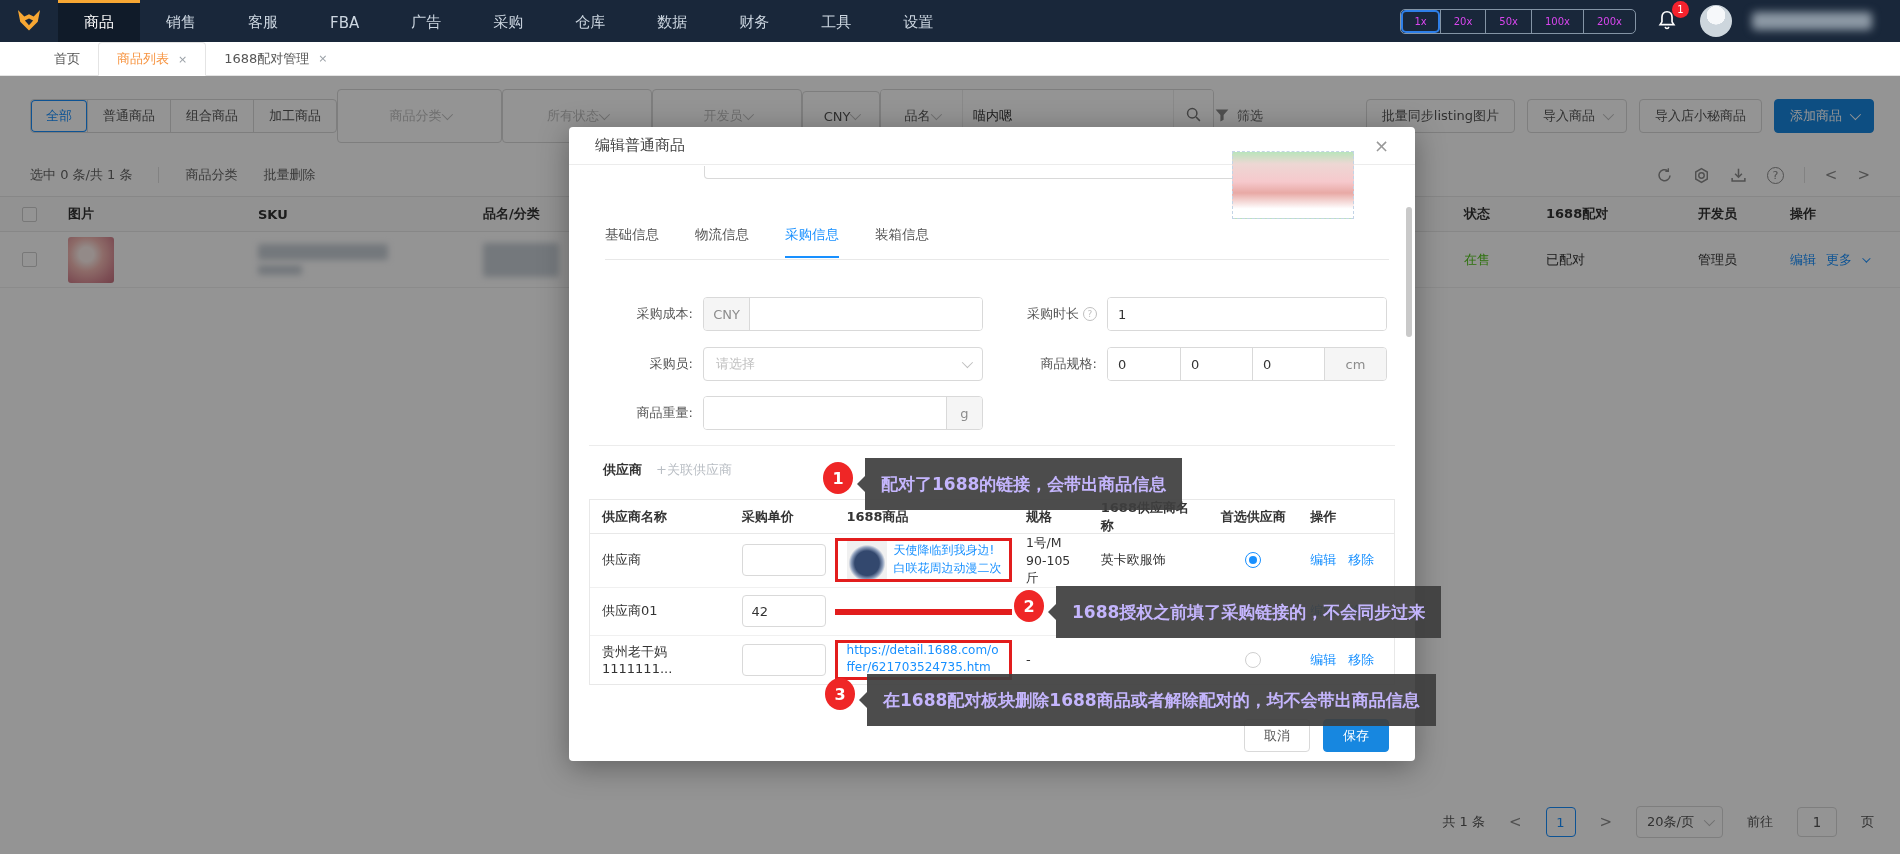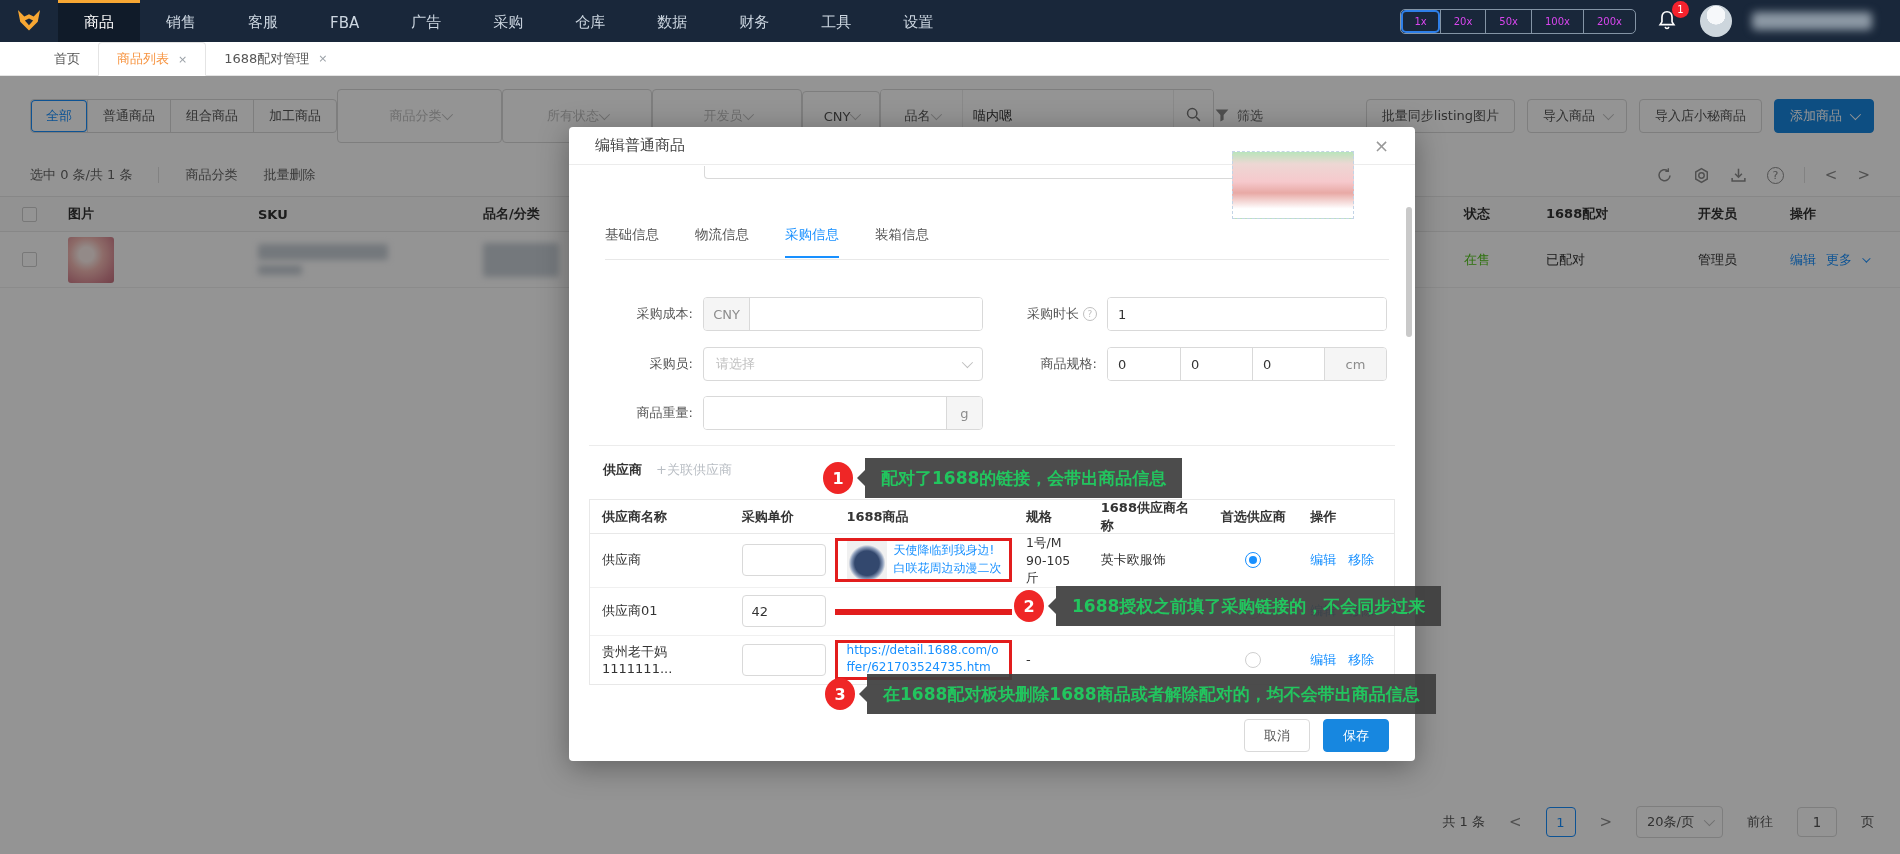--- a/index.html
+++ b/index.html
@@ -104,21 +104,21 @@
   .s1{width:140px;} .s2{width:105px;} .s3{width:180px; position:relative;} .s4{width:75px;} .s5{width:120px;} .s6{width:90px; justify-content:center;} .s7{width:96px; gap:12px;}
   .redbox::after { content:""; position:absolute; top:-2px; bottom:-2px; left:0; right:2px; border:3px solid #e21d1d; pointer-events:none; }
   .sinput { width:84px; height:32px; border:1px solid #d9d9d9; border-radius:4px; padding:0 9px; font-family:inherit; font-size:13px; color:#333; }
   .thumb { width:40px; height:40px; flex:none; margin-right:7px; border-radius:2px; background:radial-gradient(circle at 50% 58%, #33486e 0 40%, #8fa0bd 52%, #f0f0f0 60%); }
   .slink { color:#1890ff; font-size:12px; line-height:1.45; overflow:hidden; max-height:36px; word-break:break-all; cursor:pointer; }
   .cell-2line { font-size:12.5px; line-height:1.4; color:#333; }
   .radio { width:16px; height:16px; border-radius:50%; border:1.5px solid #cfcfcf; background:#fff; position:relative; }
   .radio.on { border-color:#1890ff; }
   .radio.on::after { content:""; position:absolute; inset:3px; border-radius:50%; background:#1890ff; }
   .ann-circle { position:absolute; width:30px; height:32px; border-radius:50%; background:#ef2626; color:#fff; font-size:16px; font-weight:bold; display:flex; align-items:center; justify-content:center; z-index:12; }
-  .ann-tip { position:absolute; height:40px; background:rgba(62,62,62,0.93); color:#22c55e; font-size:17px; font-weight:bold; display:flex; align-items:center; padding:0 16px; white-space:nowrap; z-index:12; }
+  .ann-tip { position:absolute; height:52px; background:rgba(62,62,62,0.93); color:#c4b5fd; font-size:17px; font-weight:bold; display:flex; align-items:center; padding:0 16px; white-space:nowrap; z-index:12; }
   .ann-tip::before { content:""; position:absolute; left:-8px; top:50%; transform:translateY(-50%); border:8px solid transparent; border-right-color:rgba(62,62,62,0.93); border-left:none; }
   .m-footer { position:absolute; right:26px; bottom:9px; display:flex; gap:13px; }
   .mbtn { height:33px; padding:0 19px; border-radius:4px; border:1px solid #d9d9d9; background:#fff; color:#555; display:flex; align-items:center; cursor:pointer; }
   .mbtn.primary { background:#1787e0; border-color:#1787e0; color:#fff; }
 </style>
 </head>
 <body>
 
 <div class="screen">
 

